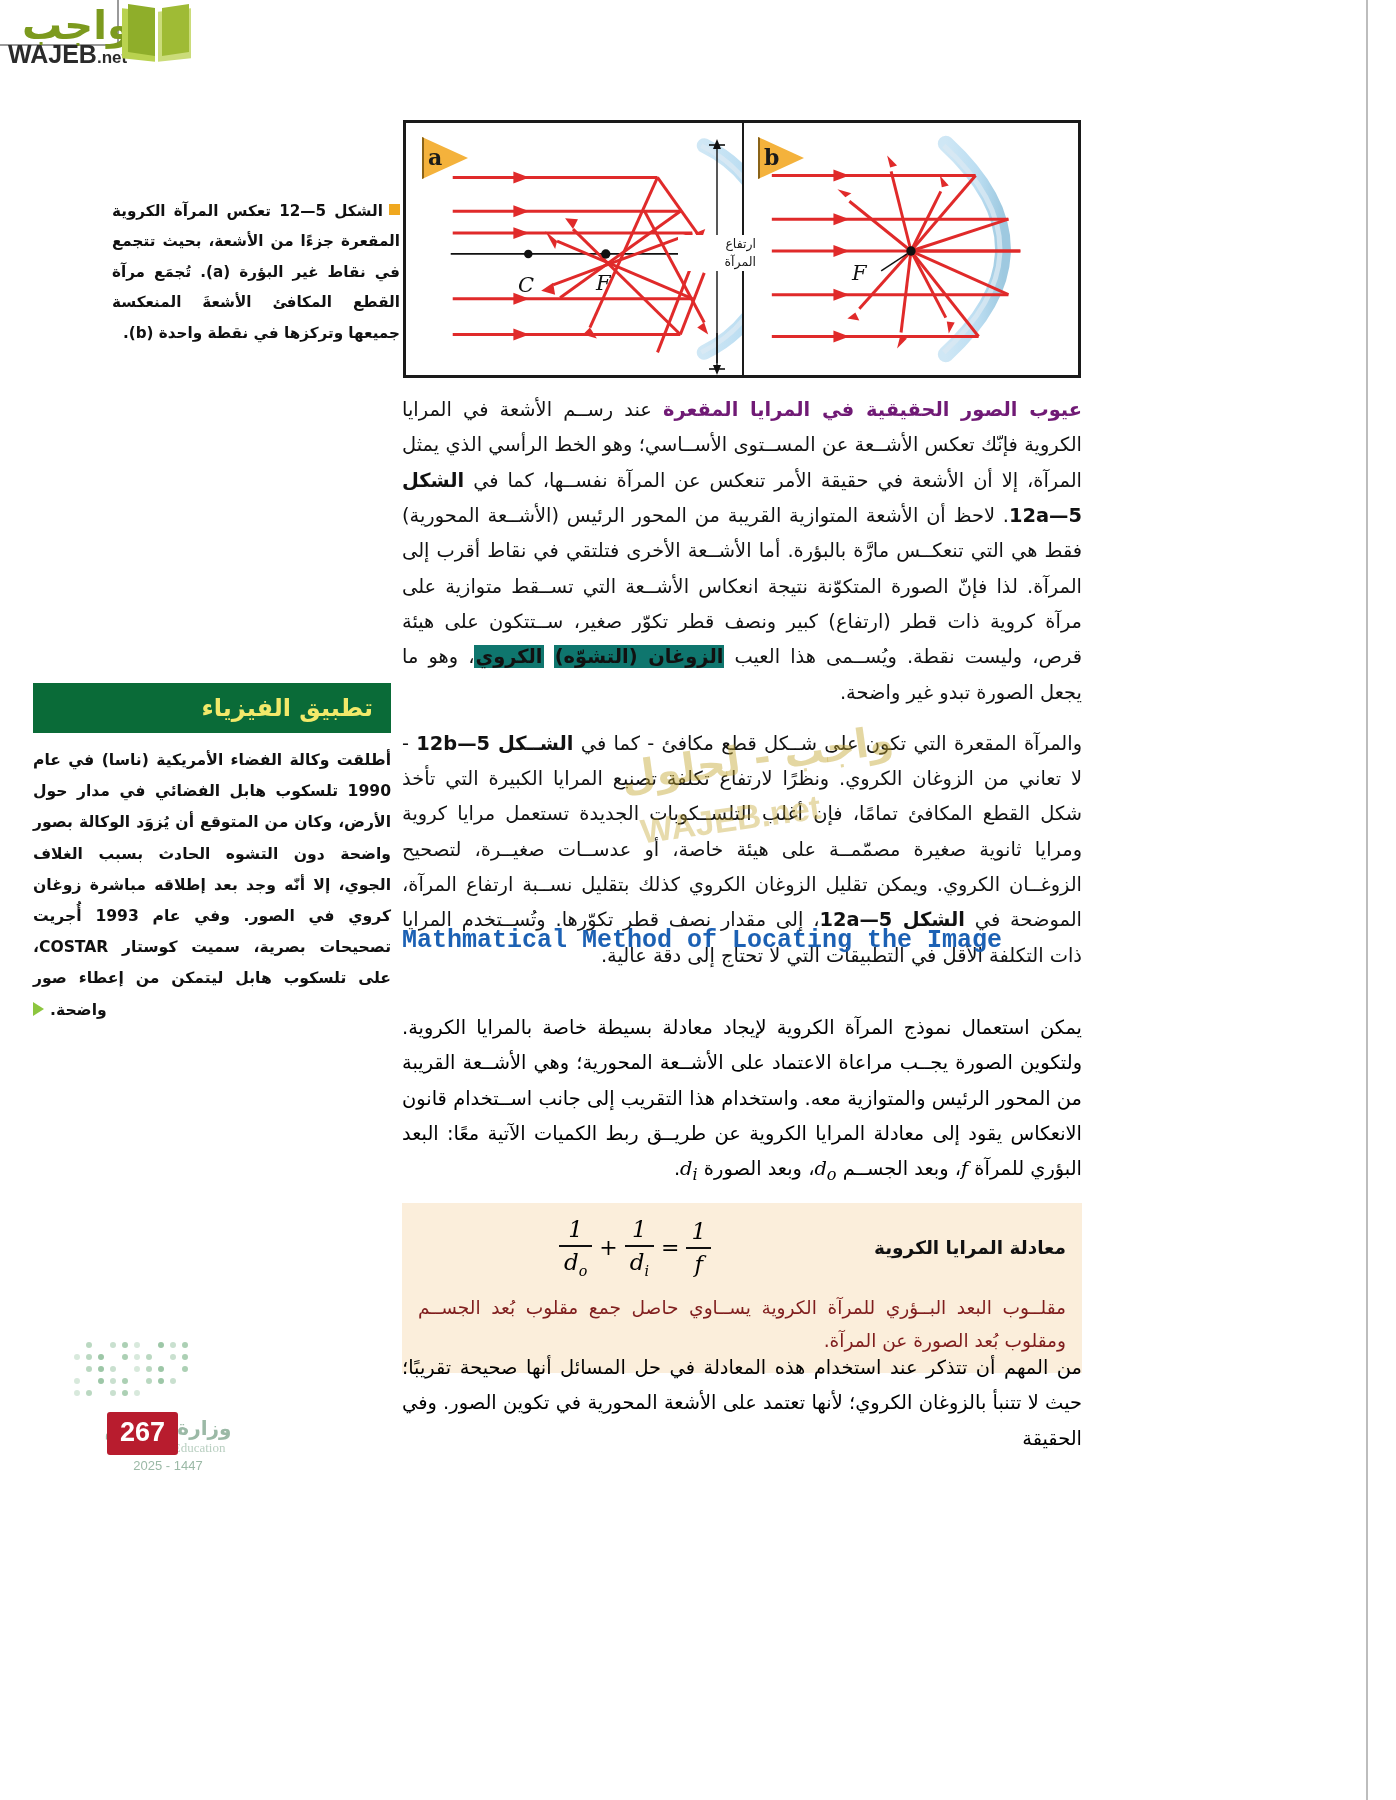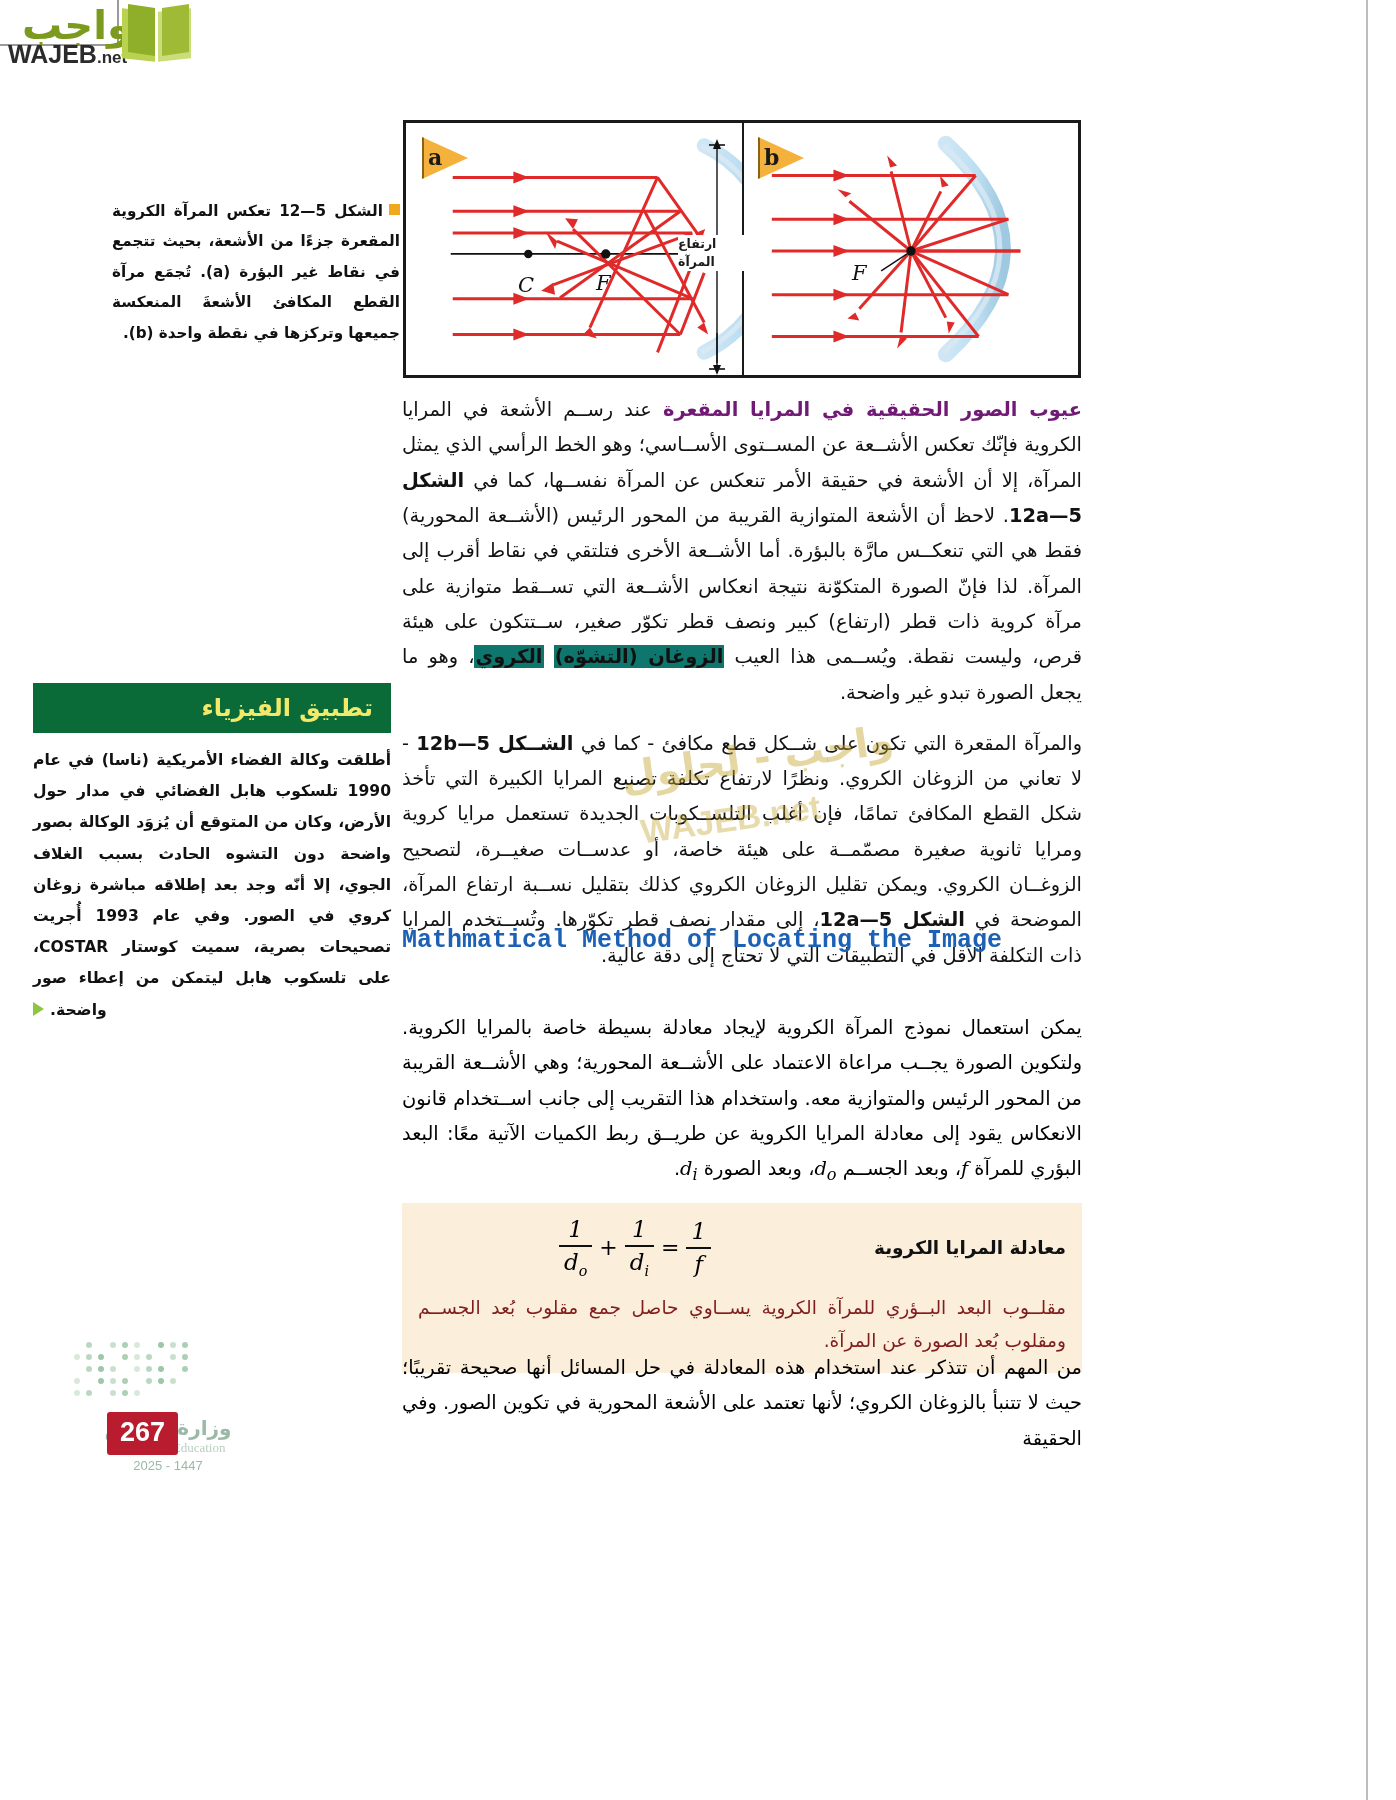--- a/index.html
+++ b/index.html
@@ -106,23 +106,23 @@
     position: absolute;
     font-family: "DejaVu Serif", "Liberation Serif", serif;
     font-style: italic;
     font-size: 21px;
     color: #111;
   }
 
   .height-label {
     position: absolute;
     font-size: 12.5px;
-    font-weight: bold;
+    font-weight: normal;
     color: #1a1a1a;
-    text-align: left;
+    text-align: right;
     line-height: 1.45;
     direction: rtl;
   }
 
   
   .fig-caption {
     position: absolute;
     left: 112px; top: 196px;
     width: 288px;
     direction: rtl;

